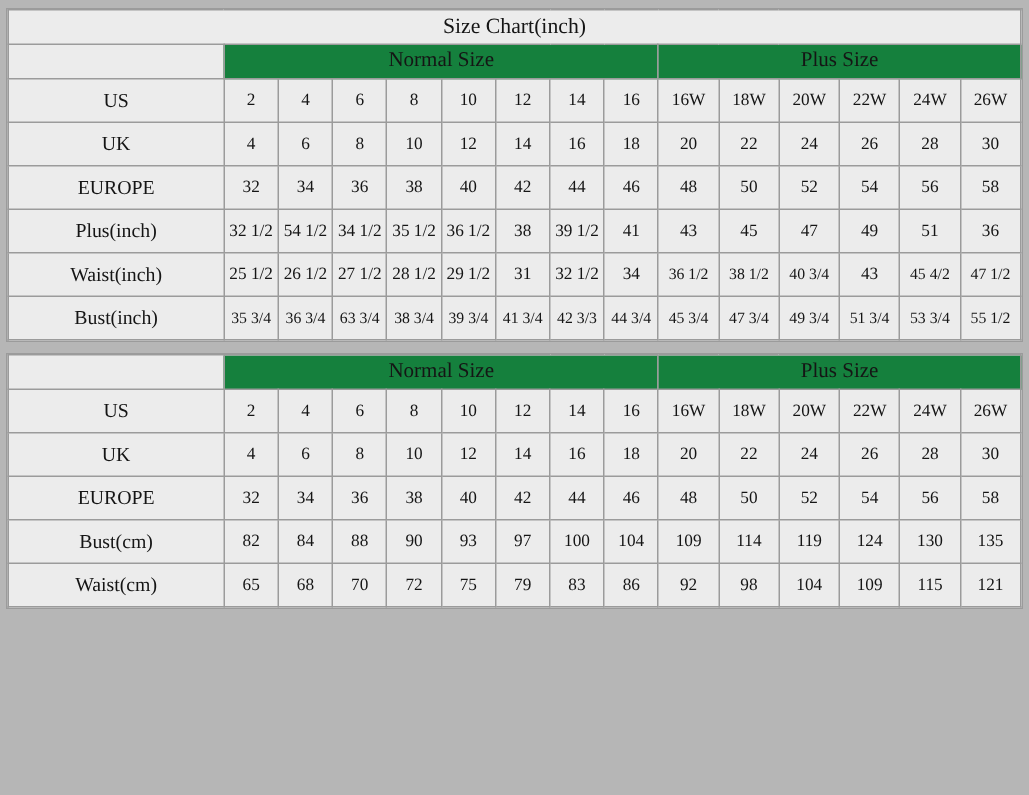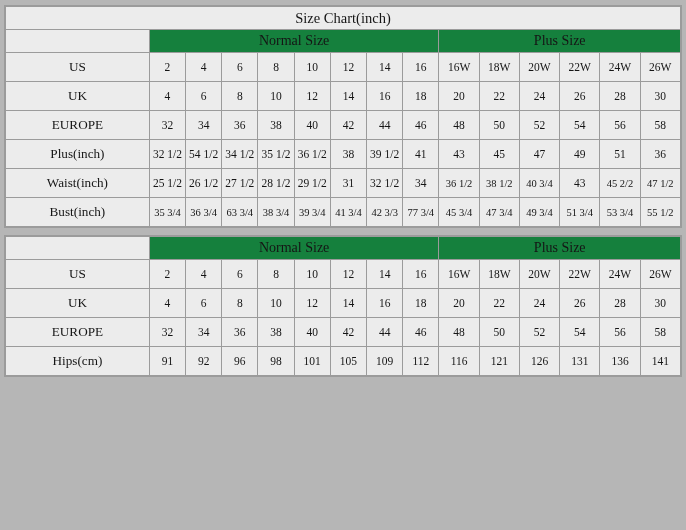--- a/index.html
+++ b/index.html
@@ -187,34 +187,34 @@
           <td class="val">27 1/2</td>
           <td class="val">28 1/2</td>
           <td class="val">29 1/2</td>
           <td class="val">31</td>
           <td class="val">32 1/2</td>
           <td class="val">34</td>
           <td class="val small">36 1/2</td>
           <td class="val small">38 1/2</td>
           <td class="val small">40 3/4</td>
           <td class="val">43</td>
-          <td class="val small">45 2/2</td>
+          <td class="val small">45 4/2</td>
           <td class="val small">47 1/2</td>
         </tr>
 
         <tr>
           <td class="label-cell">Bust(inch)</td>
           <td class="val small">35 3/4</td>
           <td class="val small">36 3/4</td>
           <td class="val small">63 3/4</td>
           <td class="val small">38 3/4</td>
           <td class="val small">39 3/4</td>
           <td class="val small">41 3/4</td>
           <td class="val small">42 3/3</td>
-          <td class="val small">77 3/4</td>
+          <td class="val small">44 3/4</td>
           <td class="val small">45 3/4</td>
           <td class="val small">47 3/4</td>
           <td class="val small">49 3/4</td>
           <td class="val small">51 3/4</td>
           <td class="val small">53 3/4</td>
           <td class="val small">55 1/2</td>
         </tr>
 
       </tbody>
     </table>
@@ -293,37 +293,54 @@
           <td class="val">44</td>
           <td class="val">46</td>
           <td class="val">48</td>
           <td class="val">50</td>
           <td class="val">52</td>
           <td class="val">54</td>
           <td class="val">56</td>
           <td class="val">58</td>
         </tr>
 
-
-
-        <tr>
-          <td class="label-cell">Hips(cm)</td>
-          <td class="val">91</td>
+        <tr>
+          <td class="label-cell">Bust(cm)</td>
+          <td class="val">82</td>
+          <td class="val">84</td>
+          <td class="val">88</td>
+          <td class="val">90</td>
+          <td class="val">93</td>
+          <td class="val">97</td>
+          <td class="val">100</td>
+          <td class="val">104</td>
+          <td class="val">109</td>
+          <td class="val">114</td>
+          <td class="val">119</td>
+          <td class="val">124</td>
+          <td class="val">130</td>
+          <td class="val">135</td>
+        </tr>
+
+        <tr>
+          <td class="label-cell">Waist(cm)</td>
+          <td class="val">65</td>
+          <td class="val">68</td>
+          <td class="val">70</td>
+          <td class="val">72</td>
+          <td class="val">75</td>
+          <td class="val">79</td>
+          <td class="val">83</td>
+          <td class="val">86</td>
           <td class="val">92</td>
-          <td class="val">96</td>
           <td class="val">98</td>
-          <td class="val">101</td>
-          <td class="val">105</td>
+          <td class="val">104</td>
           <td class="val">109</td>
-          <td class="val">112</td>
-          <td class="val">116</td>
+          <td class="val">115</td>
           <td class="val">121</td>
-          <td class="val">126</td>
-          <td class="val">131</td>
-          <td class="val">136</td>
-          <td class="val">141</td>
-        </tr>
+        </tr>
+
 
       </tbody>
     </table>
   </div>
 
 </div>
 
 </body></html>

